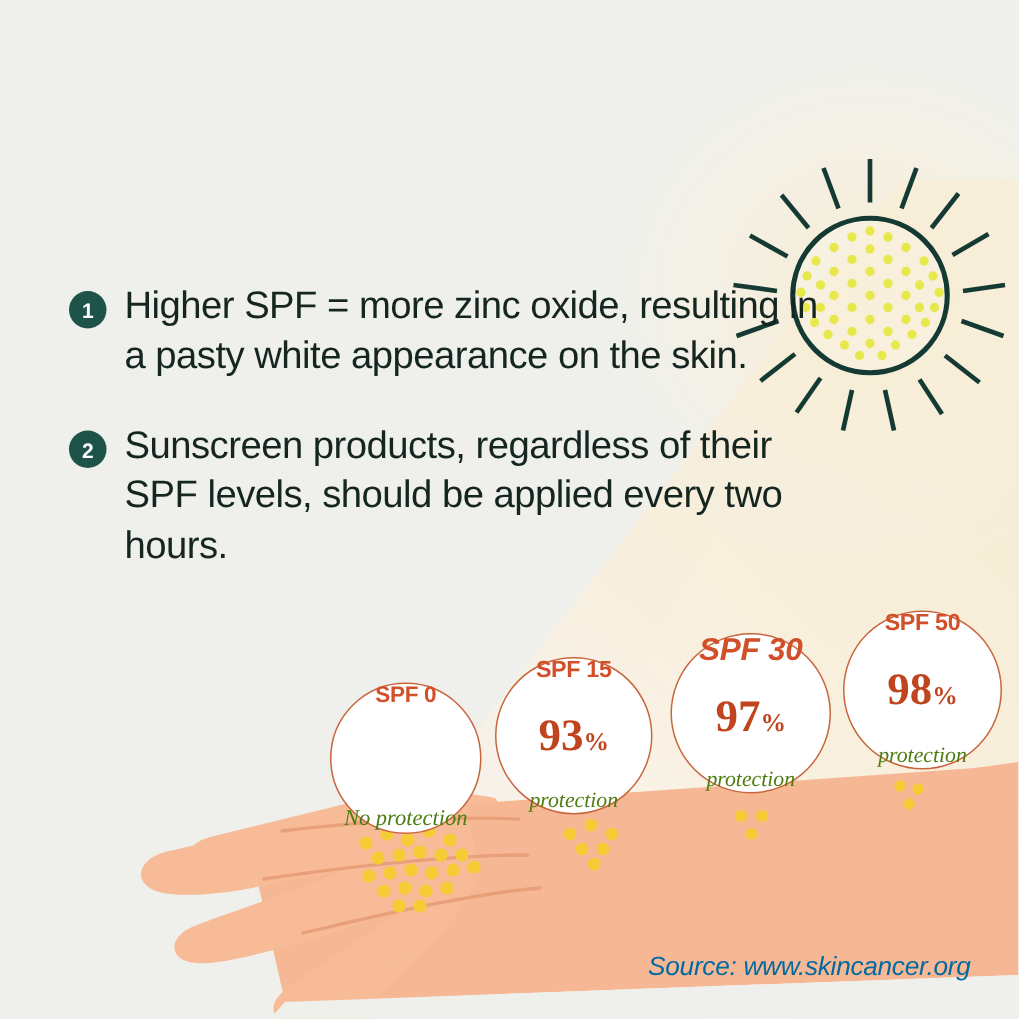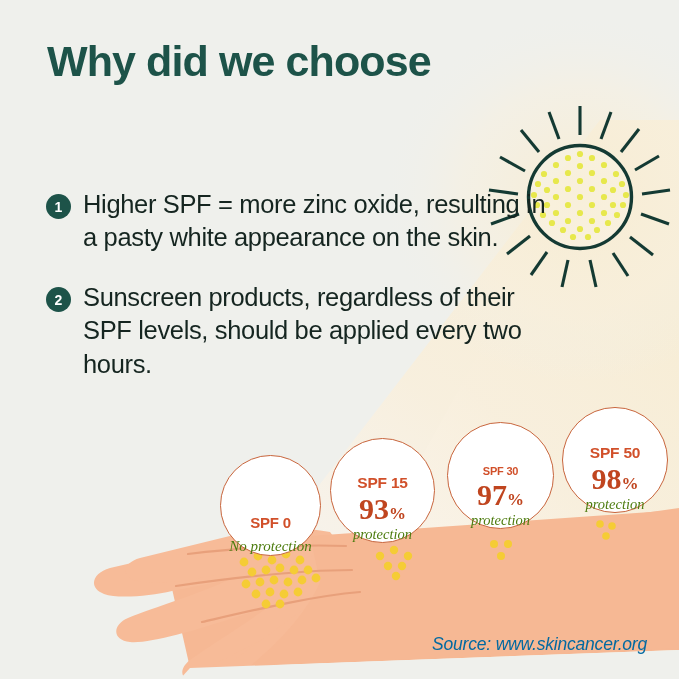--- a/index.html
+++ b/index.html
@@ -67,21 +67,21 @@
 
   
   .badge {
     position:absolute;
     border-radius:50%;
     background:#ffffff;
     border:1.4px solid #c8653c;
     display:flex;
     flex-direction:column;
     align-items:center;
-    justify-content:flex-end;
+    justify-content:space-between;
     text-align:center;
   }
   .badge-spf {
     font-family:"Liberation Sans", sans-serif;
     font-weight:bold;
     color:#d1502a;
     letter-spacing:-0.2px;
     line-height:1;
   }
   .badge-pct {
@@ -108,21 +108,21 @@
   .badge.b3 { left:562px; top:407px; width:106px; height:106px; }
 
   .b0 .badge-spf { font-size:15px; margin-bottom:9px; }
   .b0 .badge-sub { font-size:15px; }
 
   .b1 .badge-spf { font-size:15.5px; margin-bottom:3px; }
   .b1 .badge-pct .num { font-size:30px; }
   .b1 .badge-pct .sym { font-size:17px; }
   .b1 .badge-sub { font-size:14.5px; margin-top:3px; }
 
-  .b2 .badge-spf { font-size:11px; margin-bottom:3px; }
+  .b2 .badge-spf { font-size:21px; margin-bottom:3px;font-style:italic; }
   .b2 .badge-pct .num { font-size:30px; }
   .b2 .badge-pct .sym { font-size:17px; }
   .b2 .badge-sub { font-size:14.5px; margin-top:3px; }
 
   .b3 .badge-spf { font-size:15.5px; margin-bottom:3px; }
   .b3 .badge-pct .num { font-size:30px; }
   .b3 .badge-pct .sym { font-size:17px; }
   .b3 .badge-sub { font-size:14.5px; margin-top:3px; }
 
   
@@ -303,21 +303,20 @@
 
           <circle cx="600" cy="54" r="3.8"></circle>
             <circle cx="612" cy="56" r="3.8"></circle>
           <circle cx="606" cy="66" r="3.8"></circle>
         </g>
       </g>
     </svg>
   </div>
 
   <h1 class="title">
-    <span class="line">Why did we choose</span>
   </h1>
 
   <div class="list">
     <div class="item">
       <span class="item-num">1</span>
       <span class="item-text">Higher SPF = more zinc oxide, resulting in a pasty white appearance on the skin.</span>
     </div>
     <div class="item">
       <span class="item-num">2</span>
       <span class="item-text">Sunscreen products, regardless of their SPF levels, should be applied every two hours.</span>

